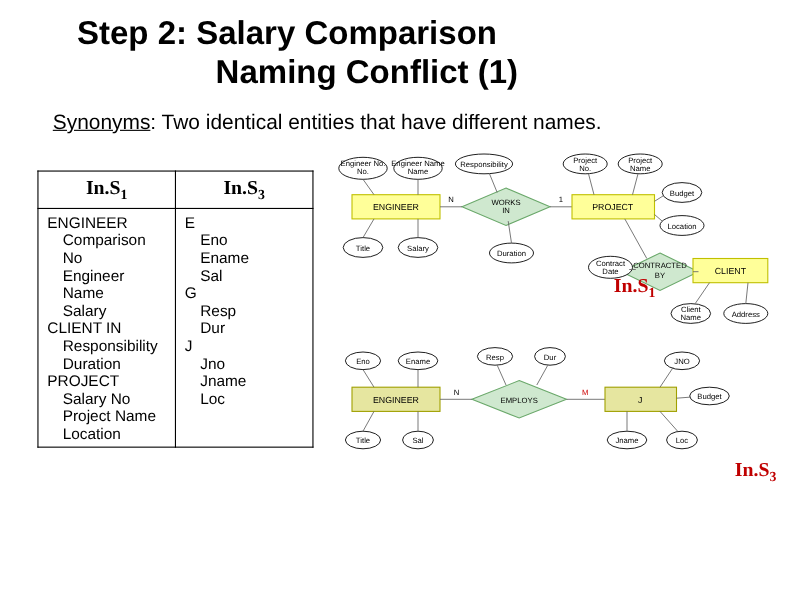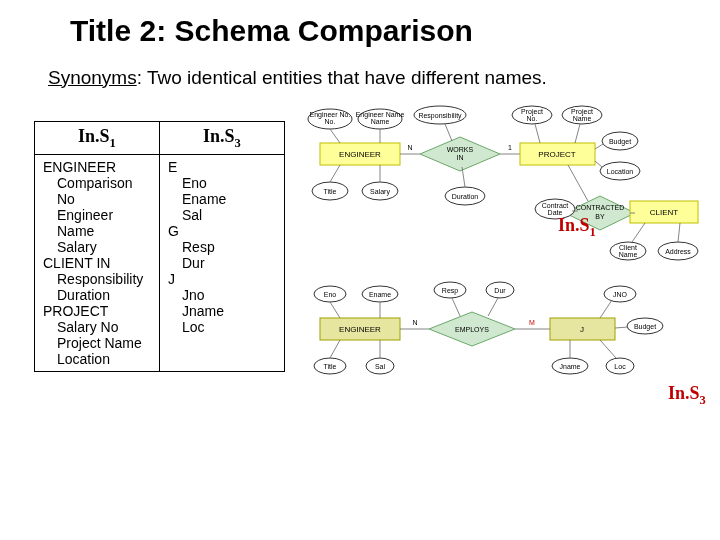--- a/index.html
+++ b/index.html
@@ -83,21 +83,22 @@
   .er .ov { fill: #fff; stroke: #000; stroke-width: 0.8; }
   .er .rect { fill: #ffff99; stroke: #c0c000; stroke-width: 1; }
   .er .rect2 { fill: #e6e6a0; stroke: #a0a000; stroke-width: 1; }
   .er .diamond { fill: #cfe8cf; stroke: #6aa86a; stroke-width: 1; }
   .er .link { stroke: #666; stroke-width: 0.8; fill: none; }
 </style>
 </head>
 <body>
 
 <div class="title">
-  <span>Title 2:  Schema Comparison</span><br>
+  <span>Step 2:  Salary Comparison</span><br>
+  <span class="line2">Naming Conflict (1)</span>
 </div>
 
 <div class="syn">
   <span class="u">Synonyms</span><span>: Two identical entities that have different names.</span>
 </div>
 
 <div class="content">
 
   <table class="cmp">
     <tbody>

